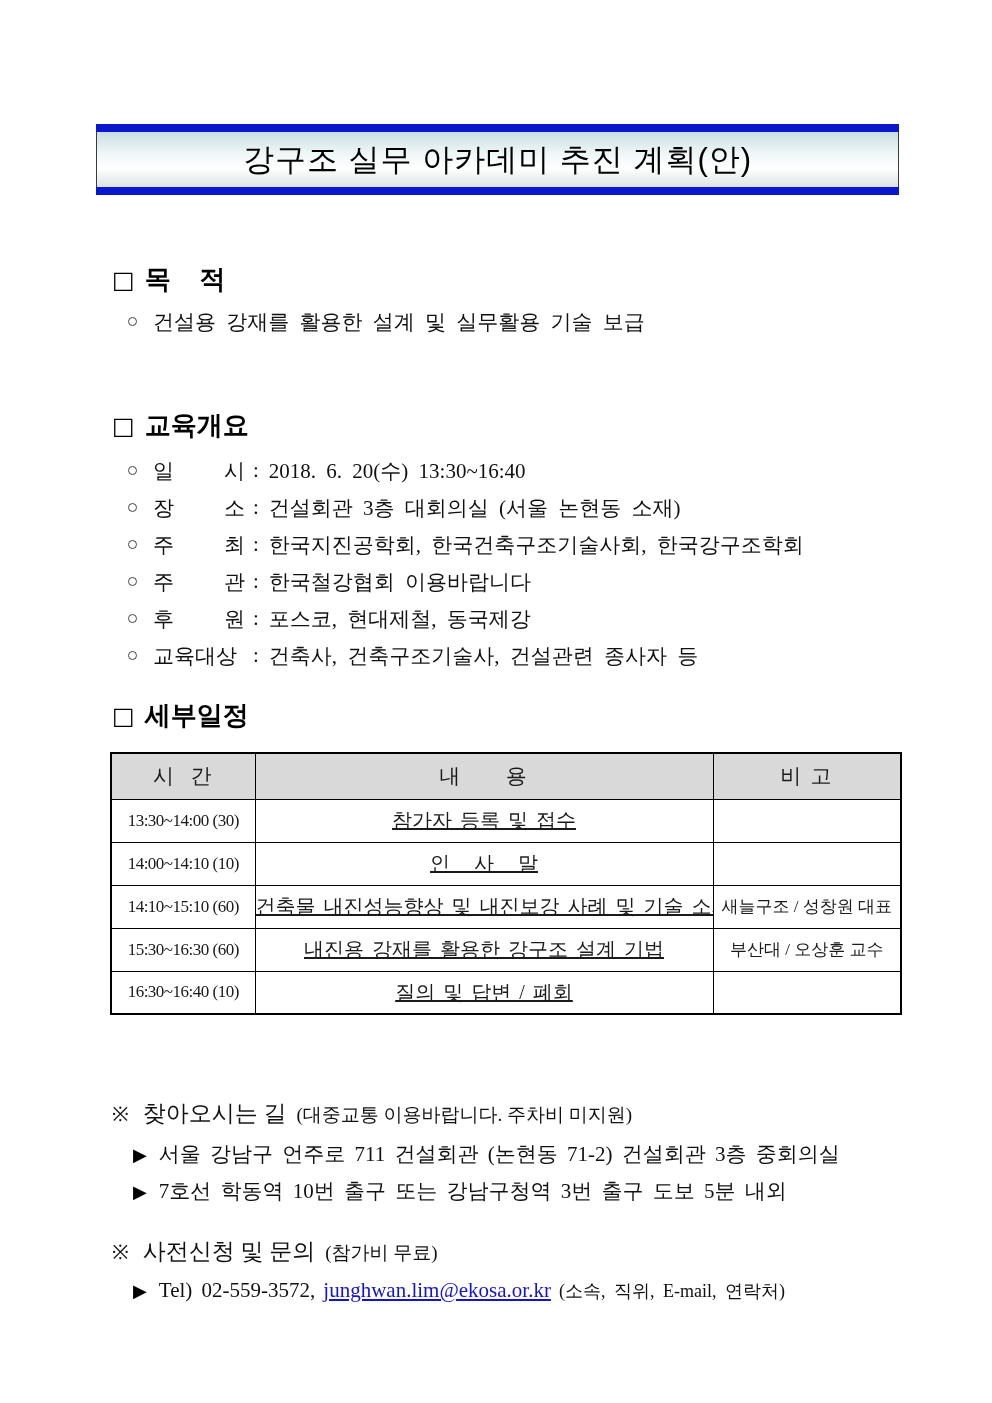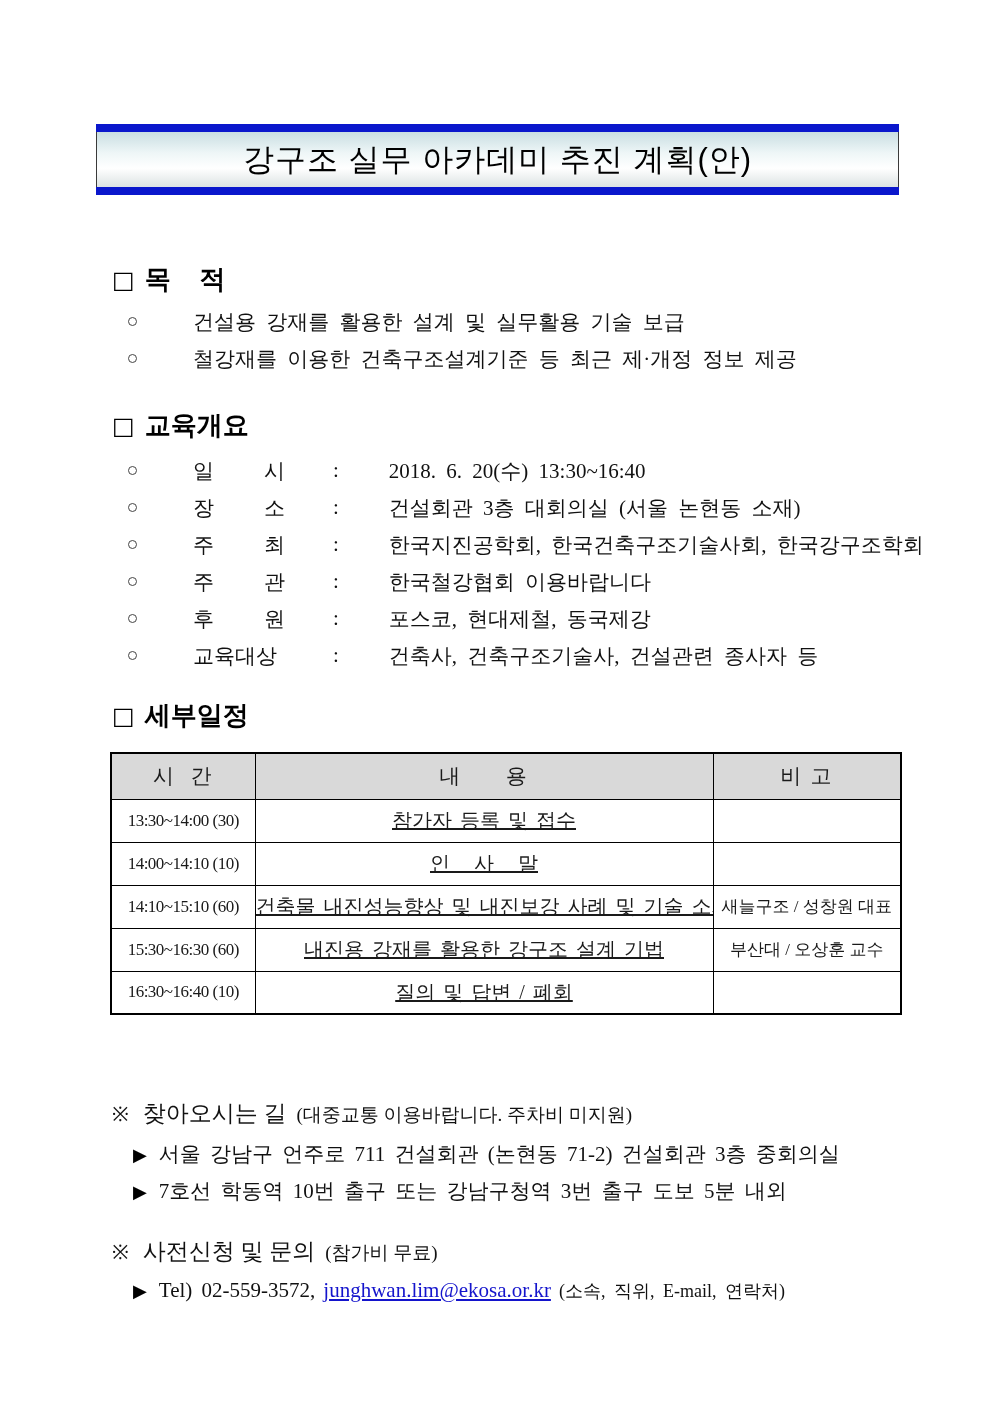--- a/index.html
+++ b/index.html
@@ -39,21 +39,21 @@
   }
   .sq-marker {
     font-weight:400; font-size:24px; line-height:1;
     font-family:"DejaVu Sans",sans-serif;
   }
 
   
   .blist { position:absolute; left:128px; }
   .blist .brow {
     height:37px; display:flex; align-items:center;
-    font-size:21px; word-spacing:5px; white-space:pre; color:#111;gap:40px;
+    font-size:21px; word-spacing:5px; white-space:pre; color:#111;
   }
   .circ {
     width:9px; height:9px; border:1.5px solid #444; border-radius:50%;
     display:inline-block; margin-right:16px; flex:0 0 auto;
   }
   .ov-label {
     display:inline-block; width:92px;
     text-align:justify; text-align-last:justify; word-spacing:0;
   }
   .ov-colon { display:inline-block; margin:0 10px 0 8px; }
@@ -116,24 +116,20 @@
 
   <div class="sec-heading" style="top:262px;">
     <span class="sq-marker">□</span>
     <span>목    적</span>
   </div>
   <div class="blist" style="top:303px;">
     <div class="brow">
       <span class="circ"></span>
       <span>건설용 강재를 활용한 설계 및 실무활용 기술 보급</span>
     </div>
-    <div class="brow">
-      <span class="circ"></span>
-      <span>철강재를 이용한 건축구조설계기준 등 최근 제·개정 정보 제공</span>
-    </div>
   </div>
 
   <div class="sec-heading" style="top:408px;">
     <span class="sq-marker">□</span>
     <span>교육개요</span>
   </div>
   <div class="blist" style="top:452px;">
     <div class="brow">
       <span class="circ"></span>
       <span class="ov-label">일 시</span>

